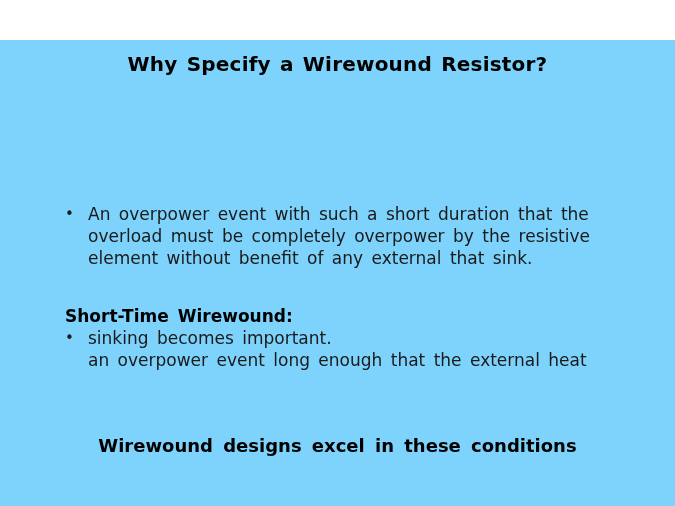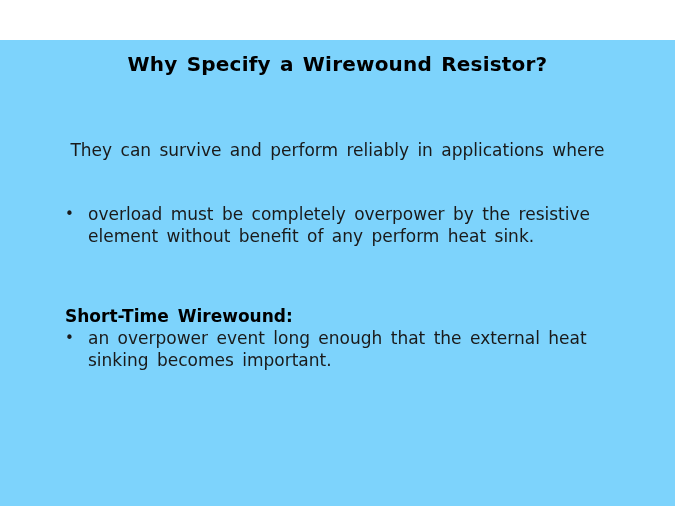--- a/index.html
+++ b/index.html
@@ -84,38 +84,39 @@
   }
 </style>
 </head>
 <body>
 
 <div class="slide">
 
   <div class="title">Why Specify a Wirewound Resistor?</div>
 
   <div class="intro">
-    <div class="line">They can survive and perform reliably in applications where</div>
   </div>
 
   <div class="content section-surge">
     <div class="bullet-item">
       <div class="bullet-glyph">•</div>
       <div class="bullet-lines">
+        <div class="line">An overpower event with such a short duration that the</div>
         <div class="line">overload must be completely overpower by the resistive</div>
-        <div class="line">element without benefit of any perform heat sink.</div>
+        <div class="line">element without benefit of any external that sink.</div>
       </div>
     </div>
   </div>
 
   <div class="content section-overload">
     <div class="section-heading line">Short-Time Wirewound:</div>
     <div class="bullet-item">
       <div class="bullet-glyph">•</div>
       <div class="bullet-lines">
+        <div class="line">sinking becomes important.</div>
         <div class="line">an overpower event long enough that the external heat</div>
-        <div class="line">sinking becomes important.</div>
       </div>
     </div>
   </div>
 
+  <div class="conclusion line">Wirewound designs excel in these conditions</div>
 
 </div>
 
 </body></html>

